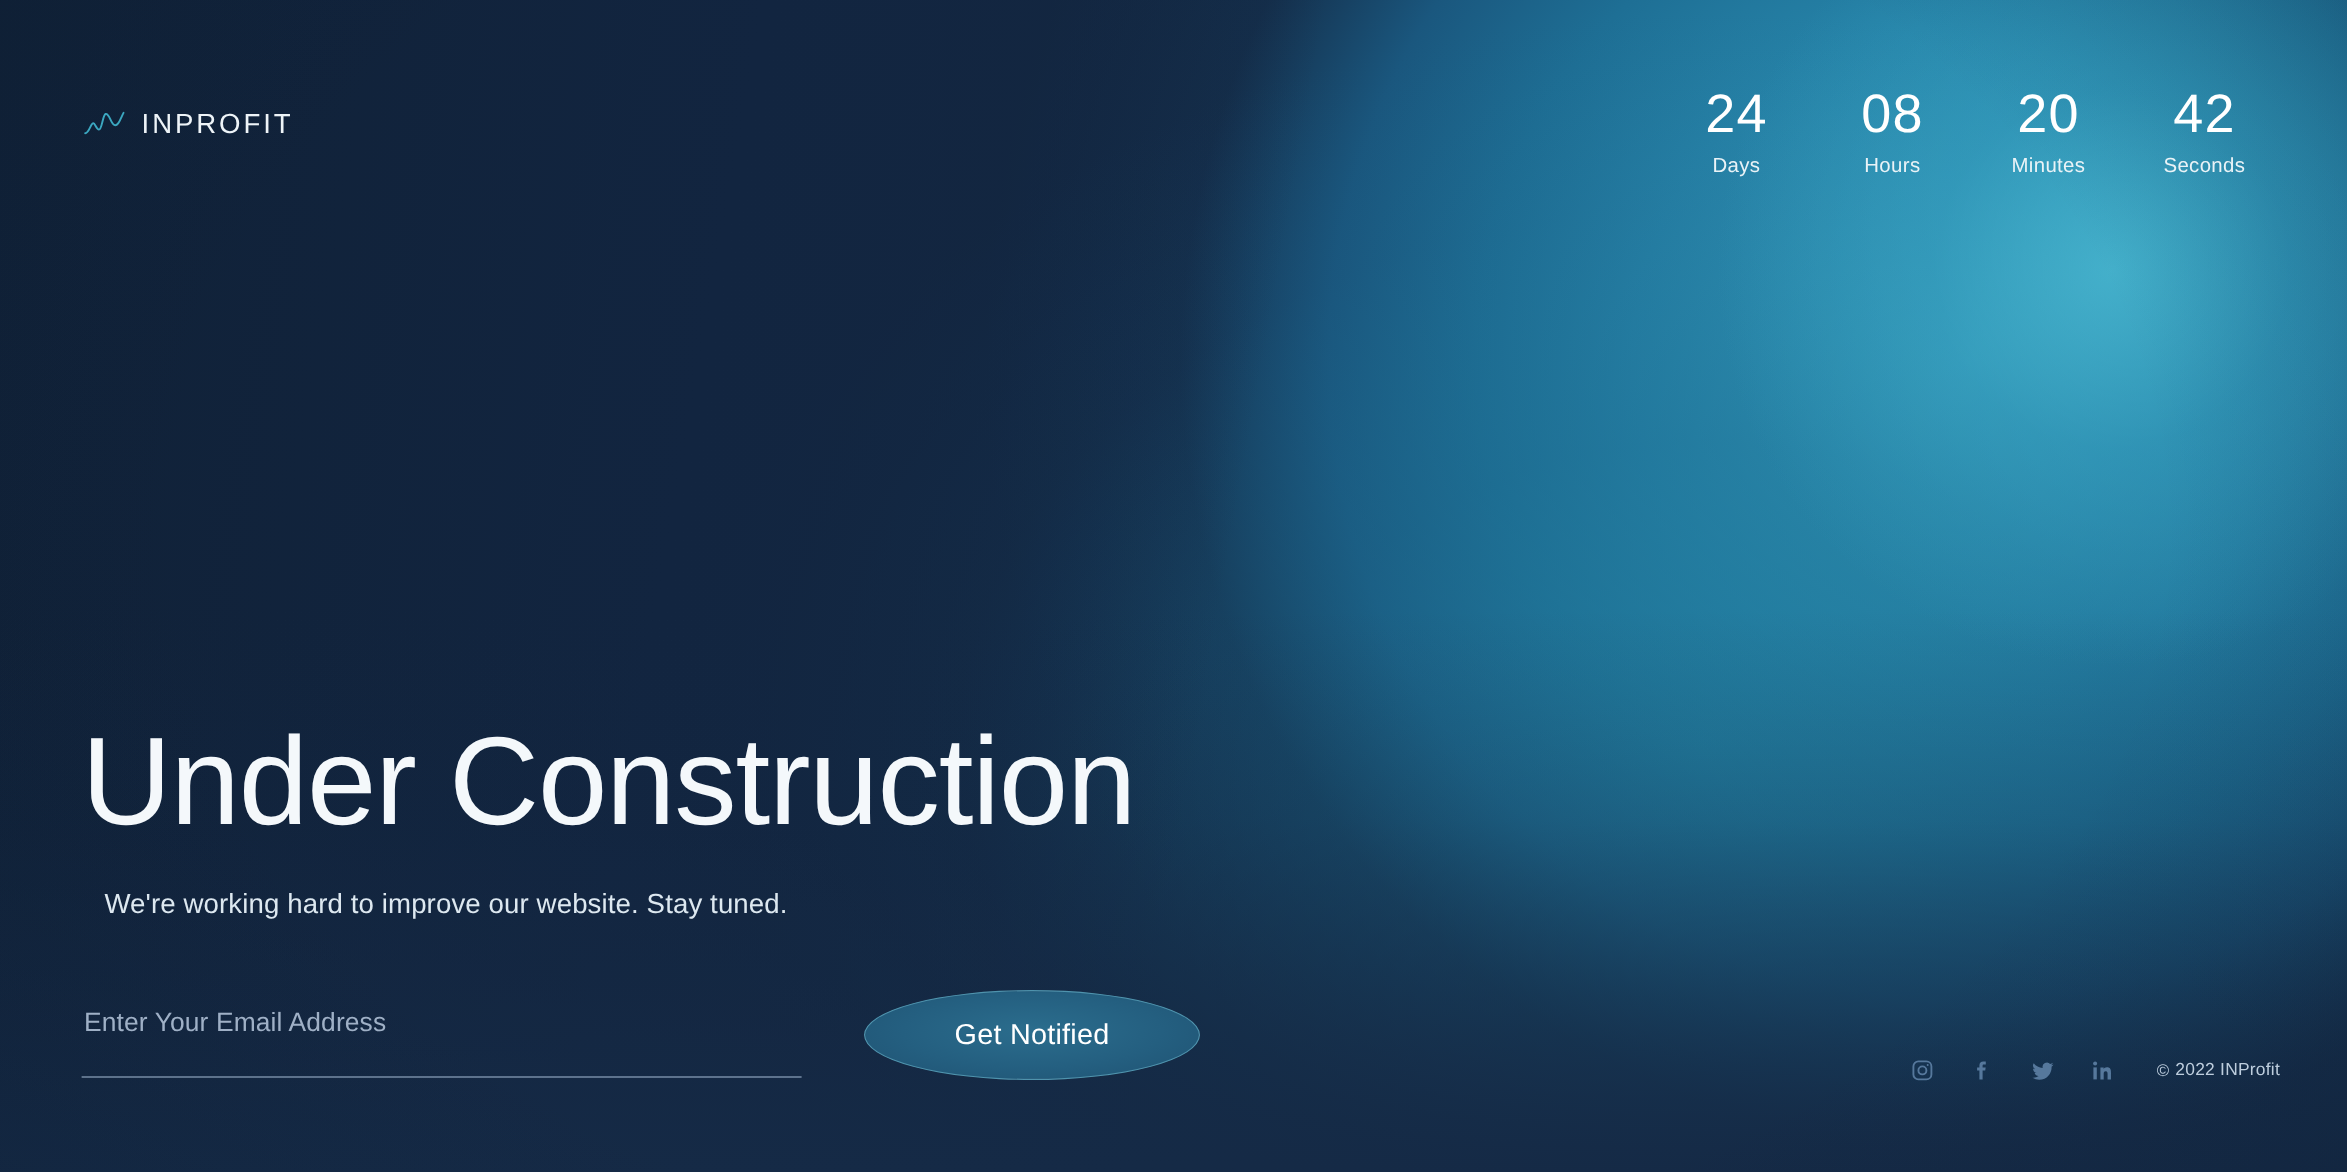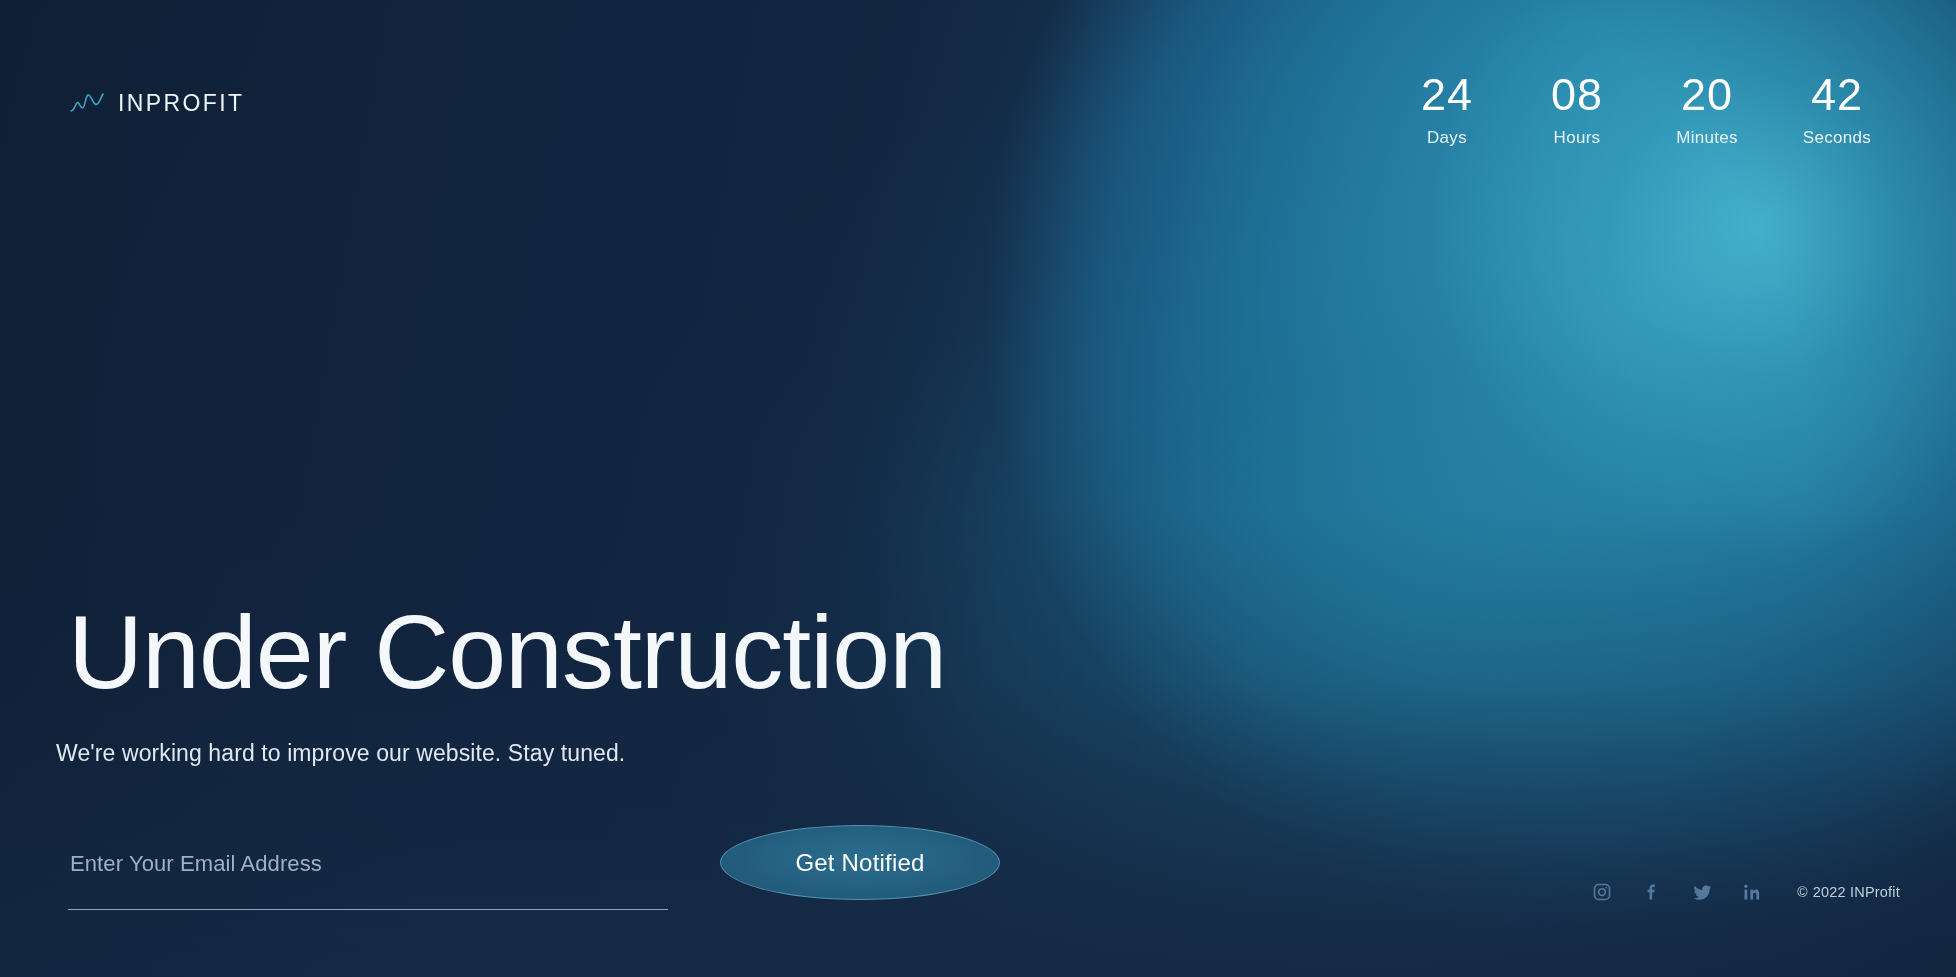--- a/index.html
+++ b/index.html
@@ -164,42 +164,42 @@
     font-size: 104px;
     font-weight: 200;
     color: #f4f8fb;
     letter-spacing: -1px;
     line-height: 1;
     white-space: nowrap;
   }
 
   .hero-sub {
     position: absolute;
-    left: 56px;
+    left: 87px;
     top: 740px;
     font-size: 23px;
     font-weight: 300;
     color: #dde8f0;
     letter-spacing: 0.1px;
     white-space: nowrap;
   }
 
   
   .subscribe {
     position: absolute;
     left: 68px;
     top: 820px;
     width: 930px;
     height: 100px;
   }
 
   .email-wrap {
     position: absolute;
     left: 0;
-    top: 12px;
+    top: 0;
     width: 600px;
     height: 78px;
     border-bottom: 1px solid #8fa4bd;
   }
 
   .email-input {
     width: 100%;
     height: 100%;
     background: transparent;
     border: none;

